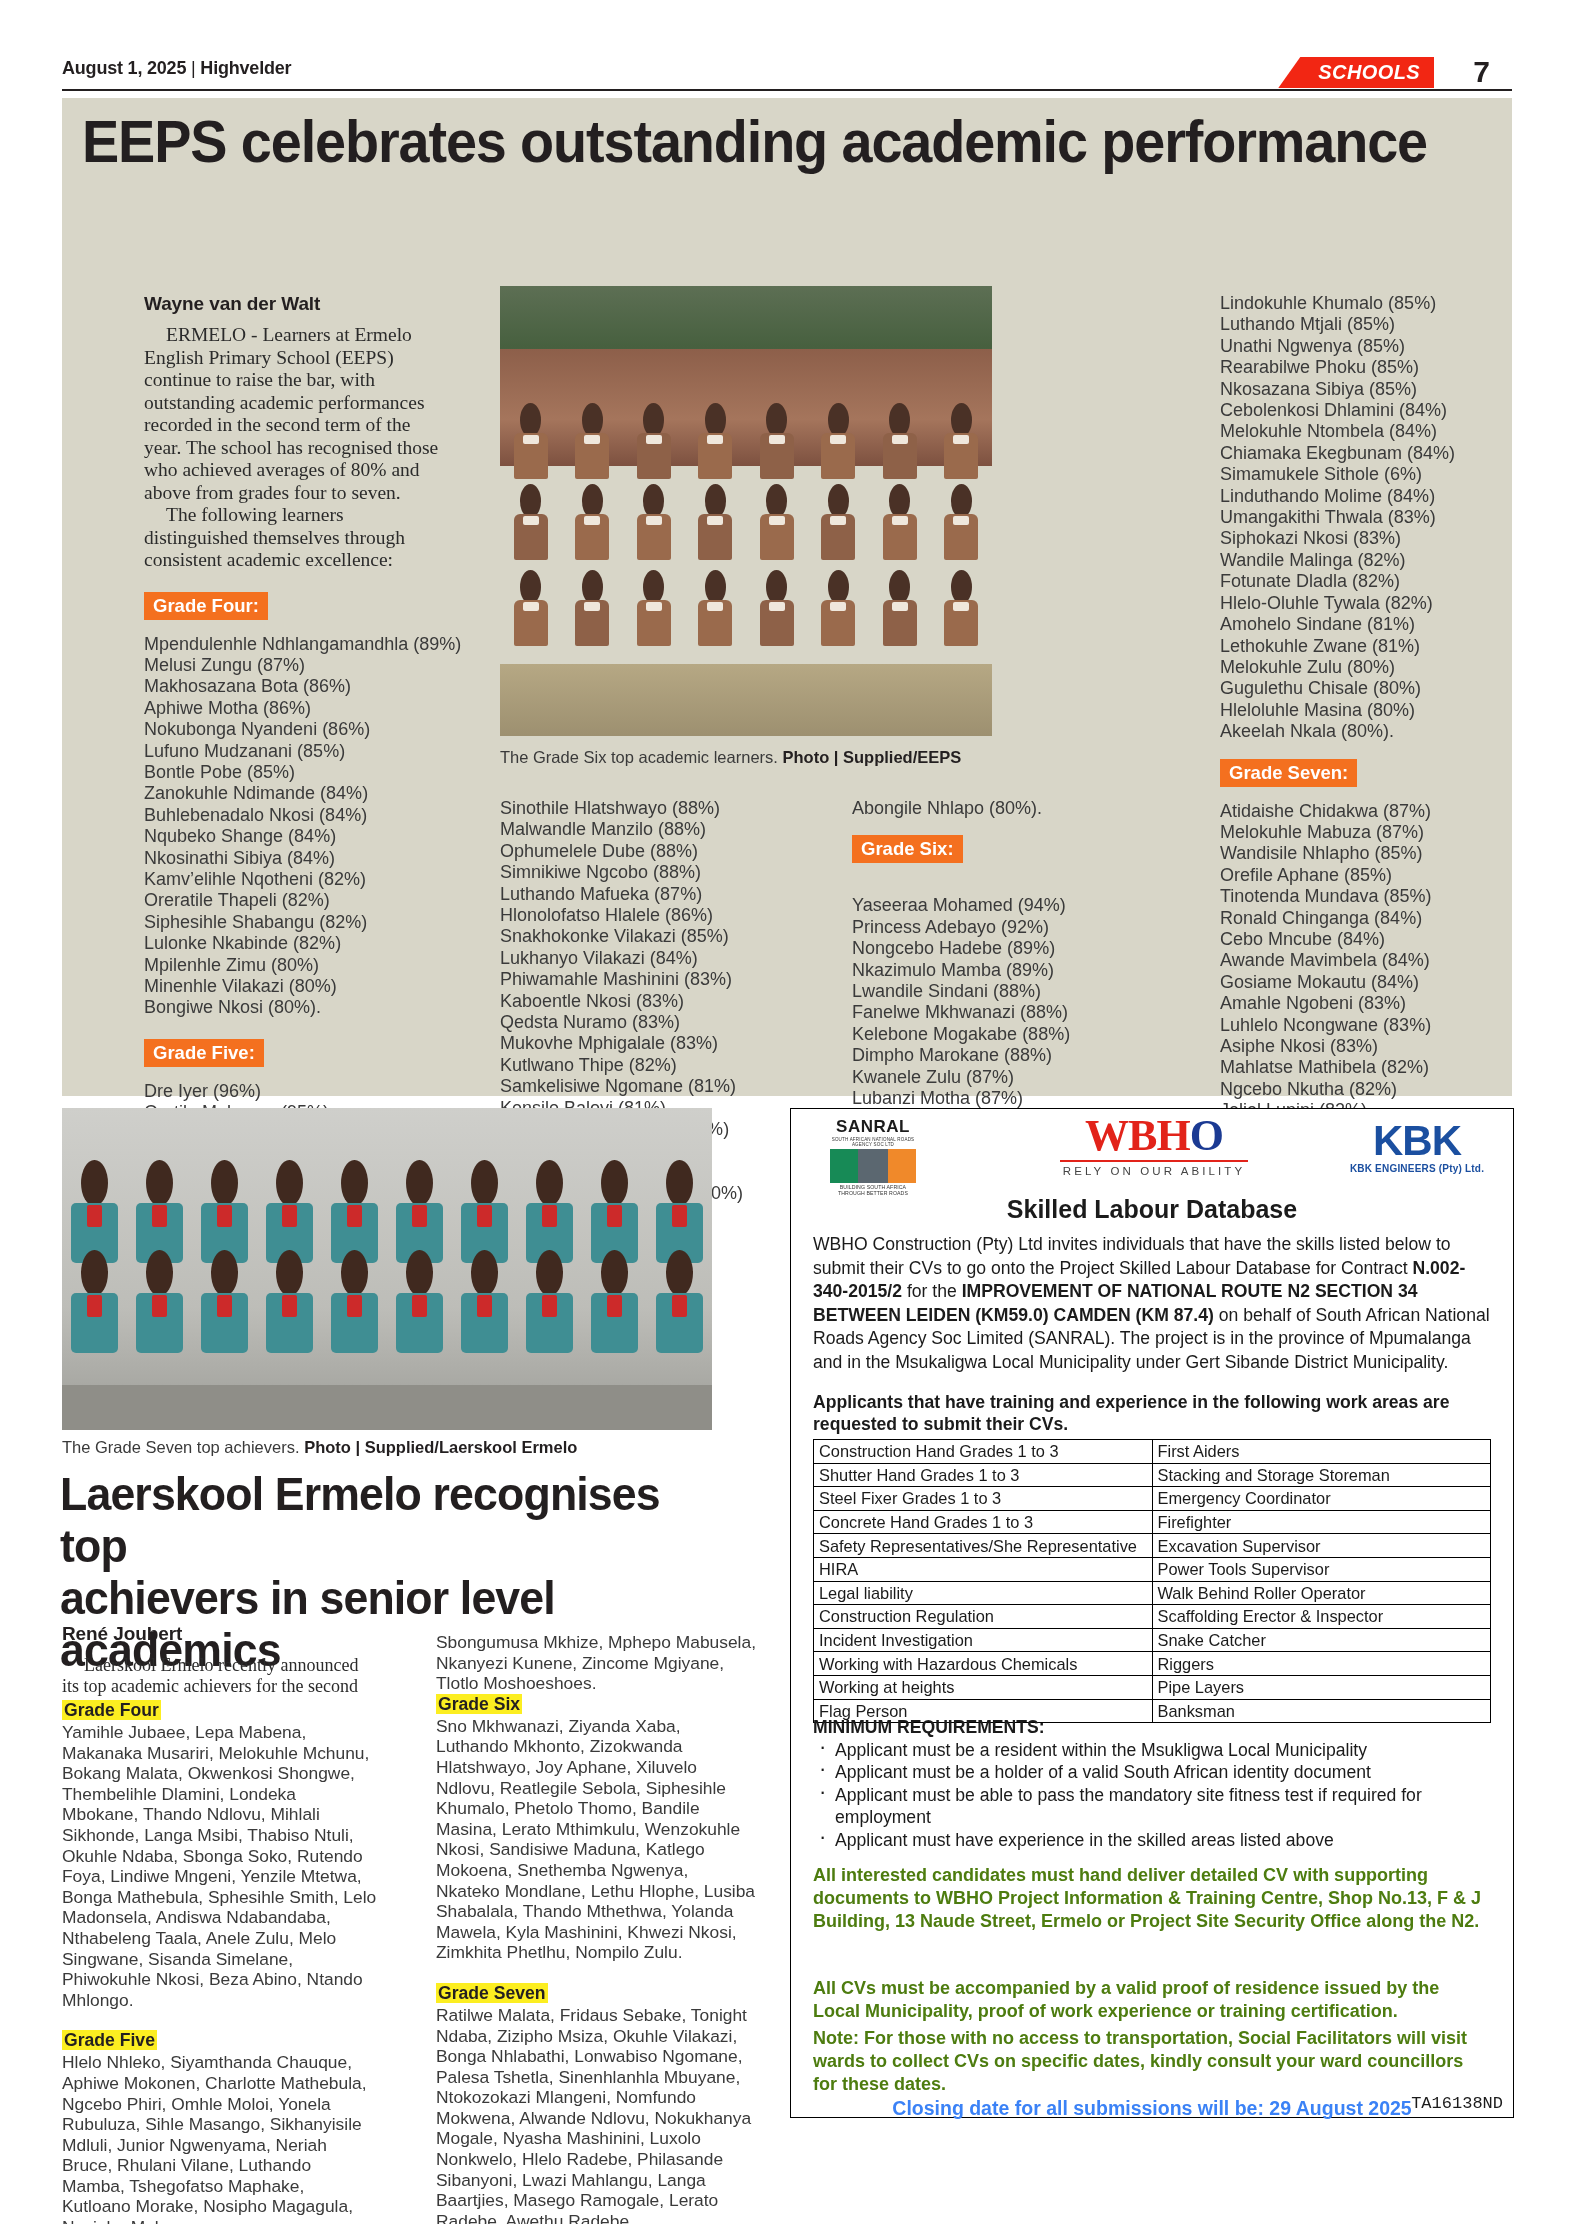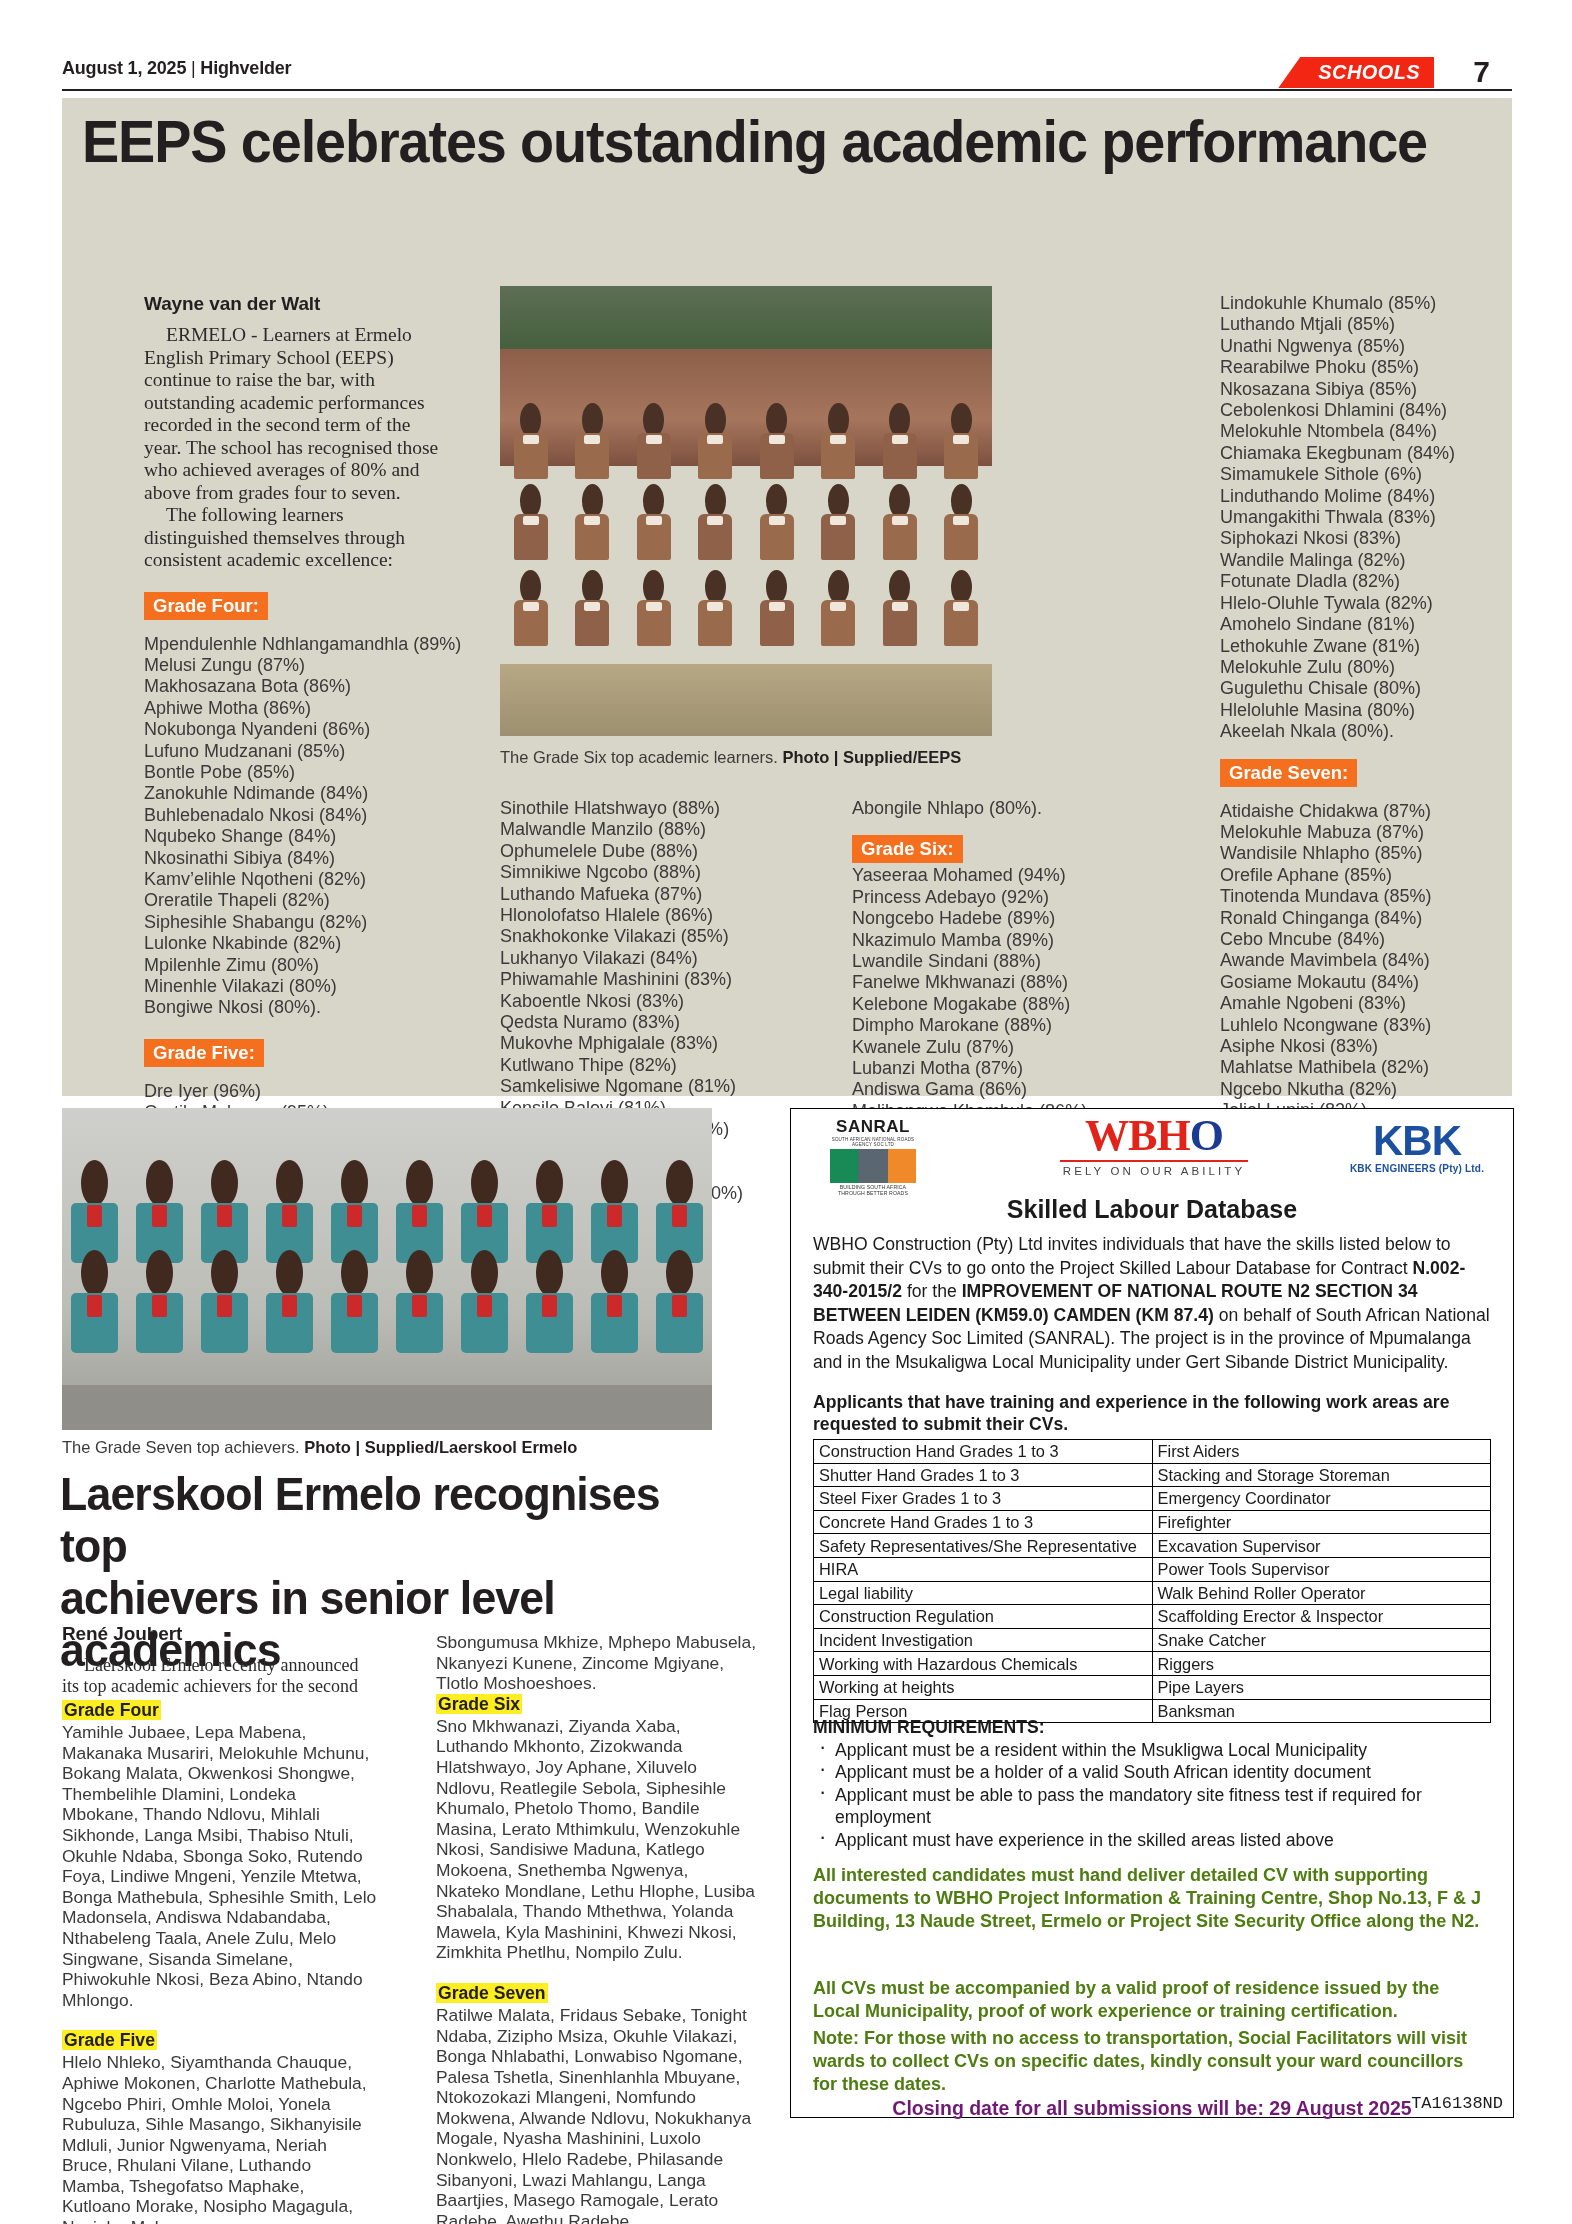--- a/index.html
+++ b/index.html
@@ -93,21 +93,21 @@
       font-size:16.4px;line-height:18px;padding:2.3px 5px;color:#1b1b1b;width:50%;}
   .minreq{position:absolute;left:22px;top:607px;width:678px;
       font-family:"Liberation Sans Narrow","Liberation Sans",sans-serif;font-size:17.6px;line-height:22.6px;color:#1b1b1b;}
   .minreq .hd{font-weight:700;}
   .minreq ul{margin:0;padding:0;list-style:none;}
   .minreq li{position:relative;padding-left:22px;}
   .minreq li:before{content:"\00b7";position:absolute;left:6px;top:-3px;font-size:22px;}
   .adblock{position:absolute;left:22px;width:678px;font-family:"Liberation Sans Narrow","Liberation Sans",sans-serif;
       font-weight:700;font-size:18px;line-height:23px;color:#4d7c0f;}
   .adclose{position:absolute;left:22px;width:678px;text-align:center;
-      font-family:"Liberation Sans Narrow","Liberation Sans",sans-serif;font-weight:700;font-size:19.5px;color:#701a75;}
+      font-family:"Liberation Sans Narrow","Liberation Sans",sans-serif;font-weight:700;font-size:19.5px;color:#3b82f6;}
   .adcode{position:absolute;right:10px;bottom:4px;font-family:Liberation Mono, monospace;font-size:17px;color:#1b1b1b;}
 
   
   .ph{position:absolute;left:0;top:0;width:100%;height:100%;}
   .p1sky{position:absolute;left:0;top:0;width:100%;height:30%;
       background:linear-gradient(180deg,#5d6f54 0%,#47603f 45%,#5b6b4a 100%);}
   .p1bld{position:absolute;left:0;top:14%;width:100%;height:26%;
       background:linear-gradient(180deg,#8d5f4a 0%,#a5755c 60%,#7d5140 100%);}
   .p1grnd{position:absolute;left:0;bottom:0;width:100%;height:16%;
       background:linear-gradient(180deg,#b6a884 0%,#9d9070 100%);}
@@ -350,21 +350,21 @@
         </div>
     </div>
 
     <div class="c3">
       <div class="namelist">
           <div>Abongile Nhlapo (80%).</div>
         </div>
       <div style="margin-top:16px;">
         <span class="gradetag">Grade Six:</span>
       </div>
-      <div class="namelist" style="margin-top:2px;">
+      <div class="namelist" style="margin-top:32px;">
           <div>Yaseeraa Mohamed (94%)</div>
           <div>Princess Adebayo (92%)</div>
           <div>Nongcebo Hadebe (89%)</div>
           <div>Nkazimulo Mamba (89%)</div>
           <div>Lwandile Sindani (88%)</div>
           <div>Fanelwe Mkhwanazi (88%)</div>
           <div>Kelebone Mogakabe (88%)</div>
           <div>Dimpho Marokane (88%)</div>
           <div>Kwanele Zulu (87%)</div>
           <div>Lubanzi Motha (87%)</div>

